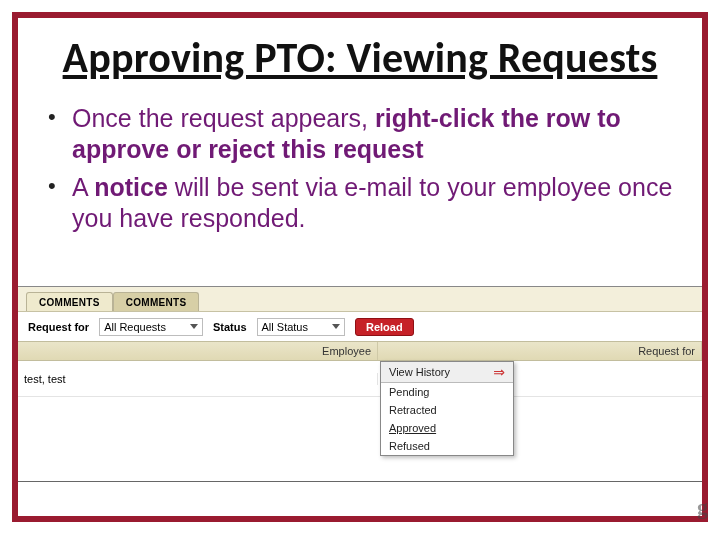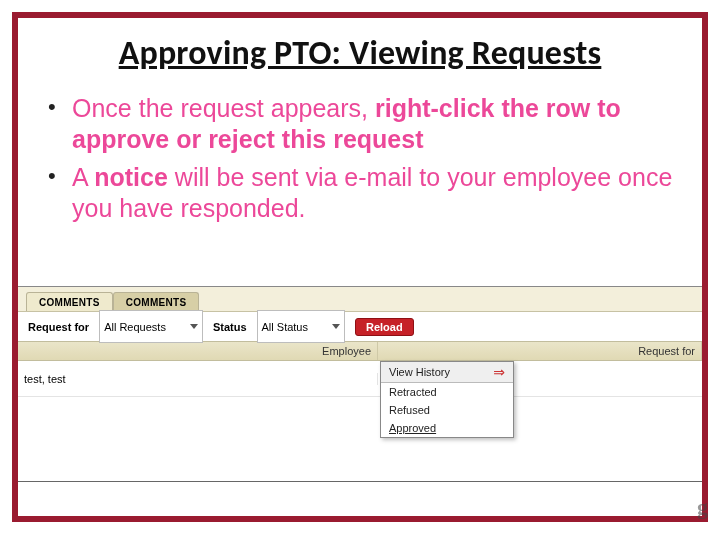--- a/index.html
+++ b/index.html
@@ -16,35 +16,35 @@
   .slide {
     position: absolute;
     top: 12px; left: 12px;
     width: 696px; height: 510px;
     border: 6px solid #9a1b30;
     background: #fff;
     padding: 8px 22px 0 22px;
   }
   .title {
     font-family: Calibri, Arial, sans-serif;
-    font-size: 34px;
+    font-size: 42px;
     font-weight: 700;
     text-decoration: underline;
     text-align: center;
     color: #111;
     margin: 6px 0 20px 0;
     letter-spacing: .2px;
   }
   ul.bullets {
     list-style: none;
     margin: 0;
     padding: 0 0 0 6px;
     font-size: 25px;
     line-height: 1.25;
-    color: #ec4899;
+    color: #701a75;
   }
   ul.bullets li { position: relative; padding-left: 26px; margin-bottom: 6px; }
   ul.bullets li::before {
     content: "•";
     position: absolute; left: 2px; top: 0;
     font-size: 22px; color: #222;
   }
   .b { font-weight: 700; }
 
   
@@ -81,21 +81,21 @@
     gap: 10px;
     height: 30px;
     background: #fff;
     border-top: 1px solid #c7c2a4;
     padding: 0 10px;
   }
   .filterbar .lbl { font-weight: 700; font-size: 11px; }
   .combo {
     display: inline-flex;
     align-items: center;
-    height: 33px;
+    height: 18px;
     border: 1px solid #bdbdbd;
     background: #fff;
     padding: 0 4px;
     font-size: 11px;
     gap: 24px;
   }
   .combo .caret {
     width: 0; height: 0;
     border-left: 4px solid transparent;
     border-right: 4px solid transparent;
@@ -211,22 +211,23 @@
       <div class="row">
         <div class="cell cell-emp">test, test</div>
         <div class="cell cell-req">Time Off</div>
       </div>
 
       <div class="ctxmenu">
         <div class="item vh">
           <span>View History</span>
           <span class="arrow">⇒</span>
         </div>
+        <div class="item">Pending</div>
         <div class="item">Retracted</div>
+        <div class="item approved">Approved</div>
         <div class="item">Refused</div>
-        <div class="item approved">Approved</div>
       </div>
     </div>
 
   </div>
 
   <div class="brand">g</div>
 </div>
 
 </body></html>

